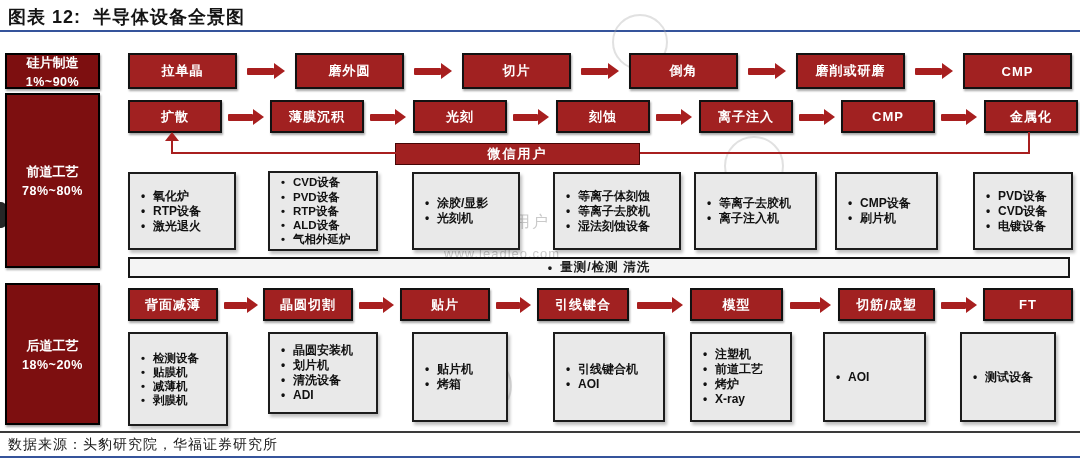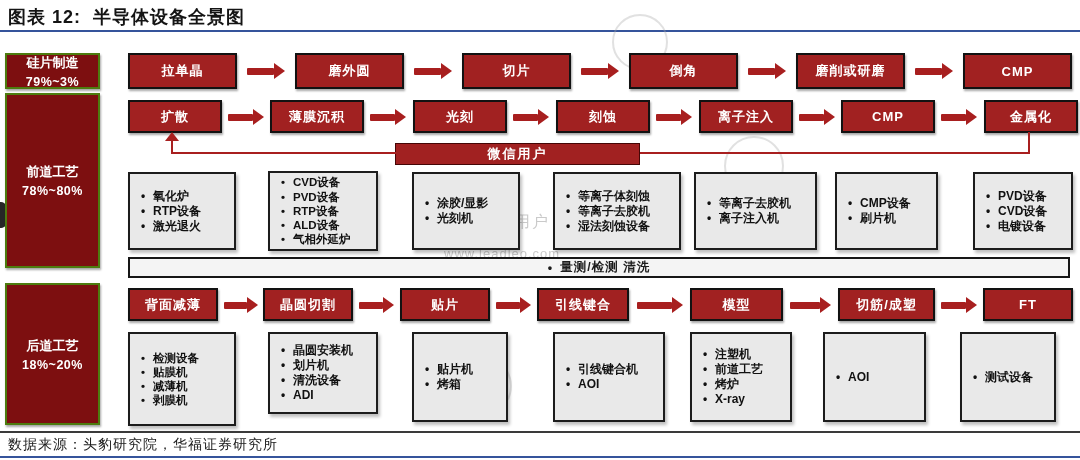--- a/index.html
+++ b/index.html
@@ -28,21 +28,21 @@
   .pbox{
     background:var(--box-red);
     border:2px solid #121212;
     color:#ffffff;font-weight:bold;font-size:13px;letter-spacing:1px;
     display:flex;align-items:center;justify-content:center;
     box-sizing:border-box;box-shadow:1px 2px 2px rgba(0,0,0,0.35);
   }
   
   .sbox{
     background:var(--sidebar-red);
-    border:2px solid #4d7c0f;
+    border:2px solid #000000;
     color:#ffffff;font-weight:bold;font-size:13px;
     display:flex;flex-direction:column;align-items:center;justify-content:center;
     box-sizing:border-box;gap:3px;box-shadow:1px 2px 2px rgba(0,0,0,0.35);
   }
   .sbox .pct{font-size:12.5px;letter-spacing:0.5px;}
   
   .redbar{
     background:var(--box-red);border:1px solid #450606;
     color:#fff;font-weight:bold;font-size:13px;letter-spacing:2px;
     display:flex;align-items:center;justify-content:center;box-sizing:border-box;
@@ -106,21 +106,21 @@
 
 <div class="abs wm" style="left:478px;top:212px;font-size:16px;letter-spacing:2px">微信用户</div>
 <div class="abs wm" style="left:444px;top:246px;font-size:13px;letter-spacing:1px">www.leadleo.com</div>
 <div class="abs wm-circle" style="left:612px;top:14px;width:52px;height:52px"></div>
 <div class="abs wm-circle" style="left:724px;top:136px;width:56px;height:56px"></div>
 <div class="abs wm-circle" style="left:452px;top:356px;width:56px;height:56px"></div>
 <div class="abs notch"></div>
 
 <div class="abs sbox" style="left:5px;top:53px;width:95px;height:36px">
   <span>硅片制造</span>
-  <span class="pct">79%~3%</span>
+  <span class="pct">1%~90%</span>
 </div>
 <div class="abs sbox" style="left:5px;top:93px;width:95px;height:175px">
   <span>前道工艺</span>
   <span class="pct">78%~80%</span>
 </div>
 <div class="abs sbox" style="left:5px;top:283px;width:95px;height:142px">
   <span>后道工艺</span>
   <span class="pct">18%~20%</span>
 </div>
 
@@ -269,21 +269,21 @@
   </div>
 <div class="abs harrow" style="left:790px;top:297px;width:41px">
     <span class="shaft"></span>
     <span class="head"></span>
   </div>
 <div class="abs harrow" style="left:941px;top:297px;width:36px">
     <span class="shaft"></span>
     <span class="head"></span>
   </div>
 
-<div class="abs ebox small" style="left:128px;top:332px;width:108px;height:94px">
+<div class="abs ebox small" style="left:128px;top:332px;width:100px;height:94px">
   <ul>
     <li>检测设备</li>
     <li>贴膜机</li>
     <li>减薄机</li>
     <li>剥膜机</li>
   </ul>
 </div>
 <div class="abs ebox" style="left:268px;top:332px;width:110px;height:82px">
   <ul>
     <li>晶圆安装机</li>

